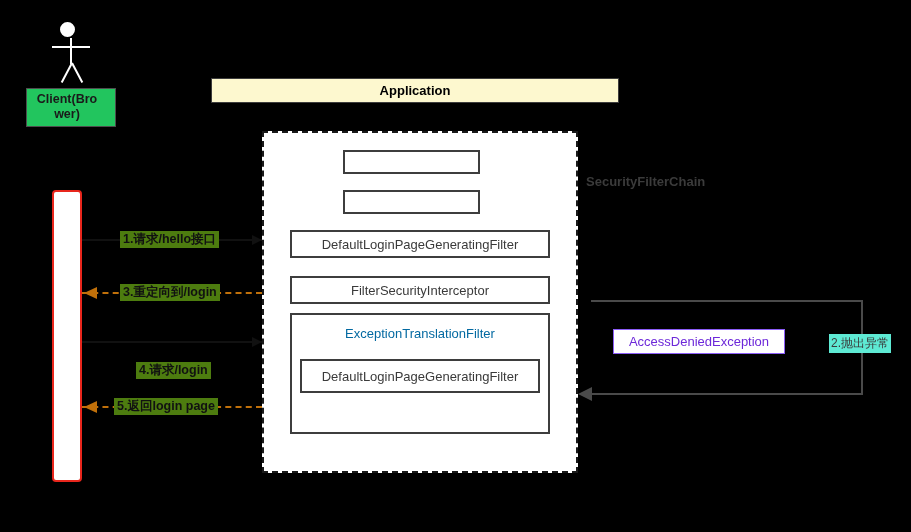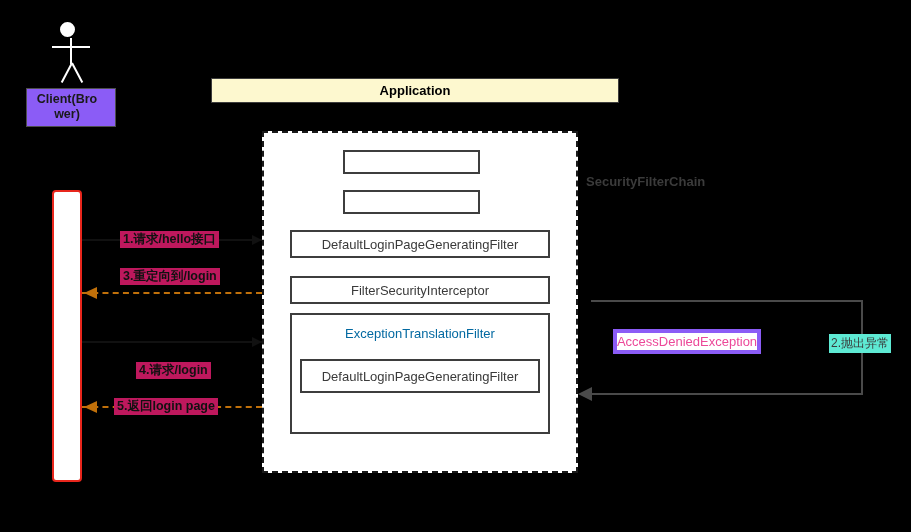--- a/index.html
+++ b/index.html
@@ -53,21 +53,21 @@
   }
   .actor-leg.left  { left: 71px; transform: rotate(28deg); transform-origin: top center; }
   .actor-leg.right { left: 71px; transform: rotate(-28deg); transform-origin: top center; }
 
   .actor-label {
     position: absolute;
     left: 26px;
     top: 88px;
     width: 90px;
     padding: 3px 10px 4px 2px;
-    background: #8b5cf6;
+    background: #22c55e;
     border: 1px solid #4d4d4d;
     box-sizing: border-box;
     text-align: center;
     font-size: 12.5px;
     font-weight: bold;
     color: #1a1a1a;
     line-height: 15px;
     white-space: pre-line;
   }
 
@@ -171,30 +171,30 @@
     font-size: 13px;
     color: #3a3a3a;
     white-space: nowrap;
   }
 
   
   .ade-box {
     position: absolute;
     left: 613px;
     top: 329px;
-    width: 148px;
+    width: 172px;
     height: 25px;
     background: #ffffff;
-    border: 4px solid #8b5cf6;
+    border: 1px solid #8b5cf6;
     box-sizing: border-box;
     display: flex;
     align-items: center;
     justify-content: center;
     font-size: 13px;
-    color: #ec4899;
+    color: #6d28d9;
     white-space: nowrap;
   }
 
   
   .gray-line { position: absolute; background: #4a4a4a; }
   .ex-top    { left: 591px; top: 300px; width: 272px; height: 2px; }
   .ex-right  { left: 861px; top: 300px; width: 2px; height: 95px; }
   .ex-bottom { left: 591px; top: 393px; width: 272px; height: 2px; }
   .ex-arrowhead {
     position: absolute;
@@ -217,21 +217,21 @@
   }
 
   
   .msg-line { position: absolute; height: 0; }
   .msg-solid { border-top: 2px solid #111111; }
   .msg-dashed { border-top: 2px dashed #c0700a; }
 
   .msg-label {
     position: absolute;
     padding: 1px 3px;
-    background: #be185d;
+    background: #4d7c0f;
     font-size: 12.5px;
     font-weight: bold;
     color: #111111;
     white-space: nowrap;
     line-height: 15px;
   }
 
   .arrow-right-black {
     position: absolute;
     width: 0; height: 0;
@@ -245,21 +245,21 @@
     border-top: 6px solid transparent;
     border-bottom: 6px solid transparent;
     border-right: 13px solid #c0700a;
   }
 
   .m1-line { left: 82px; top: 239px; width: 180px; }
   .m1-label { left: 120px; top: 231px; }
   .m1-head  { left: 252px; top: 235px; }
 
   .m3-line { left: 82px; top: 292px; width: 180px; }
-  .m3-label { left: 120px; top: 268px; }
+  .m3-label { left: 120px; top: 284px; }
   .m3-head  { left: 84px; top: 287px; }
 
   .m4-line { left: 82px; top: 341px; width: 180px; }
   .m4-label { left: 136px; top: 333px; margin-top: 29px; }
   .m4-head  { left: 252px; top: 337px; }
 
   .m5-line { left: 82px; top: 406px; width: 180px; }
   .m5-label { left: 114px; top: 398px; }
   .m5-head  { left: 84px; top: 401px; }
 </style>

